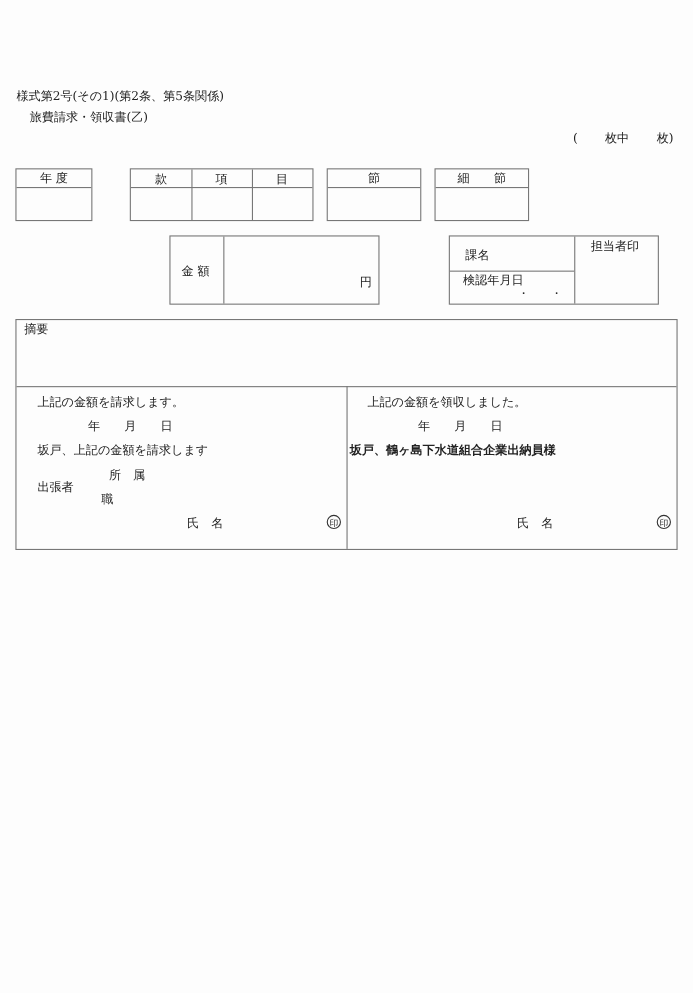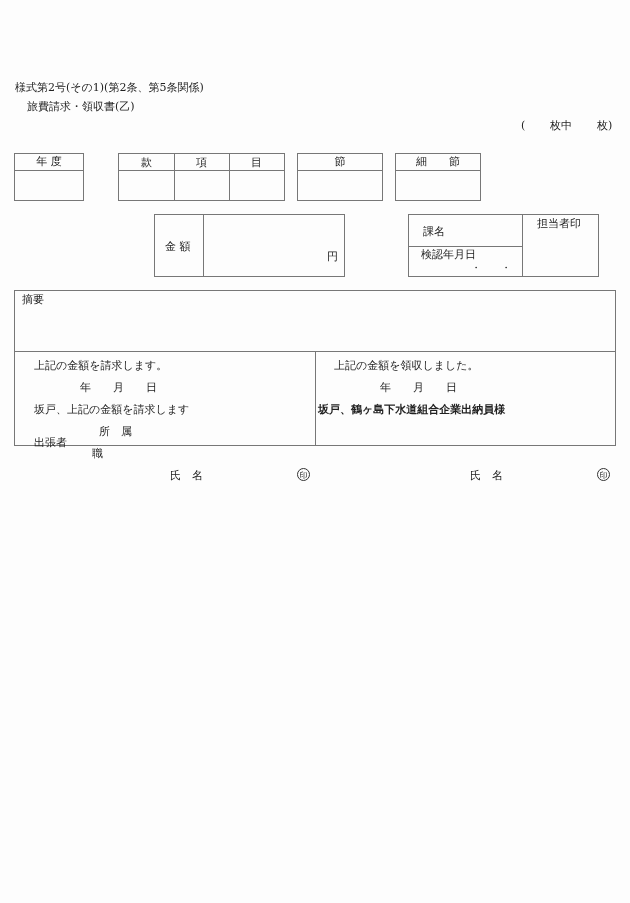--- a/index.html
+++ b/index.html
@@ -65,21 +65,21 @@
   <div class="vline" style="left:113px;"></div>
   <div class="abs" style="left:0; width:113px; top:31px; border-top:1px solid #777;"></div>
   <div class="txt" style="left:14px; top:11px;">課名</div>
   <div class="cell" style="left:30px; width:82px; top:0; height:31px;"></div>
   <div class="txt" style="left:0; top:34px;margin-left:12px;">検認年月日</div>
   <div class="txt" style="left:62px; top:48px; font-size:10px;">・　　・</div>
   <div class="txt" style="left:128px; top:3px;">担当者印</div>
   <div class="cell" style="left:114px; right:0; top:17px; bottom:0;"></div>
 </div>
 
-<div class="box" style="left:14px; top:290px; width:602px; height:156px;">
+<div class="box" style="left:14px; top:290px; width:602px; height:210px;">
   <div class="txt" style="left:7px; top:3px;">摘要</div>
   <div class="cell" style="left:0; right:0; top:16px; height:44px;"></div>
   <div class="hline" style="top:60px;"></div>
   <div class="abs" style="left:300px; top:60px; bottom:0; border-left:1px solid #777;"></div>
 
   <div>
     <div class="txt" style="left:19px; top:69px;">上記の金額を請求します。</div>
     <div class="txt" style="left:65px; top:91px;">年　　月　　日</div>
     <div class="txt" style="left:19px; top:113px;">坂戸、上記の金額を請求します</div>
     <div class="txt" style="left:65px; top:135px;margin-left:19px;">所　属</div>

